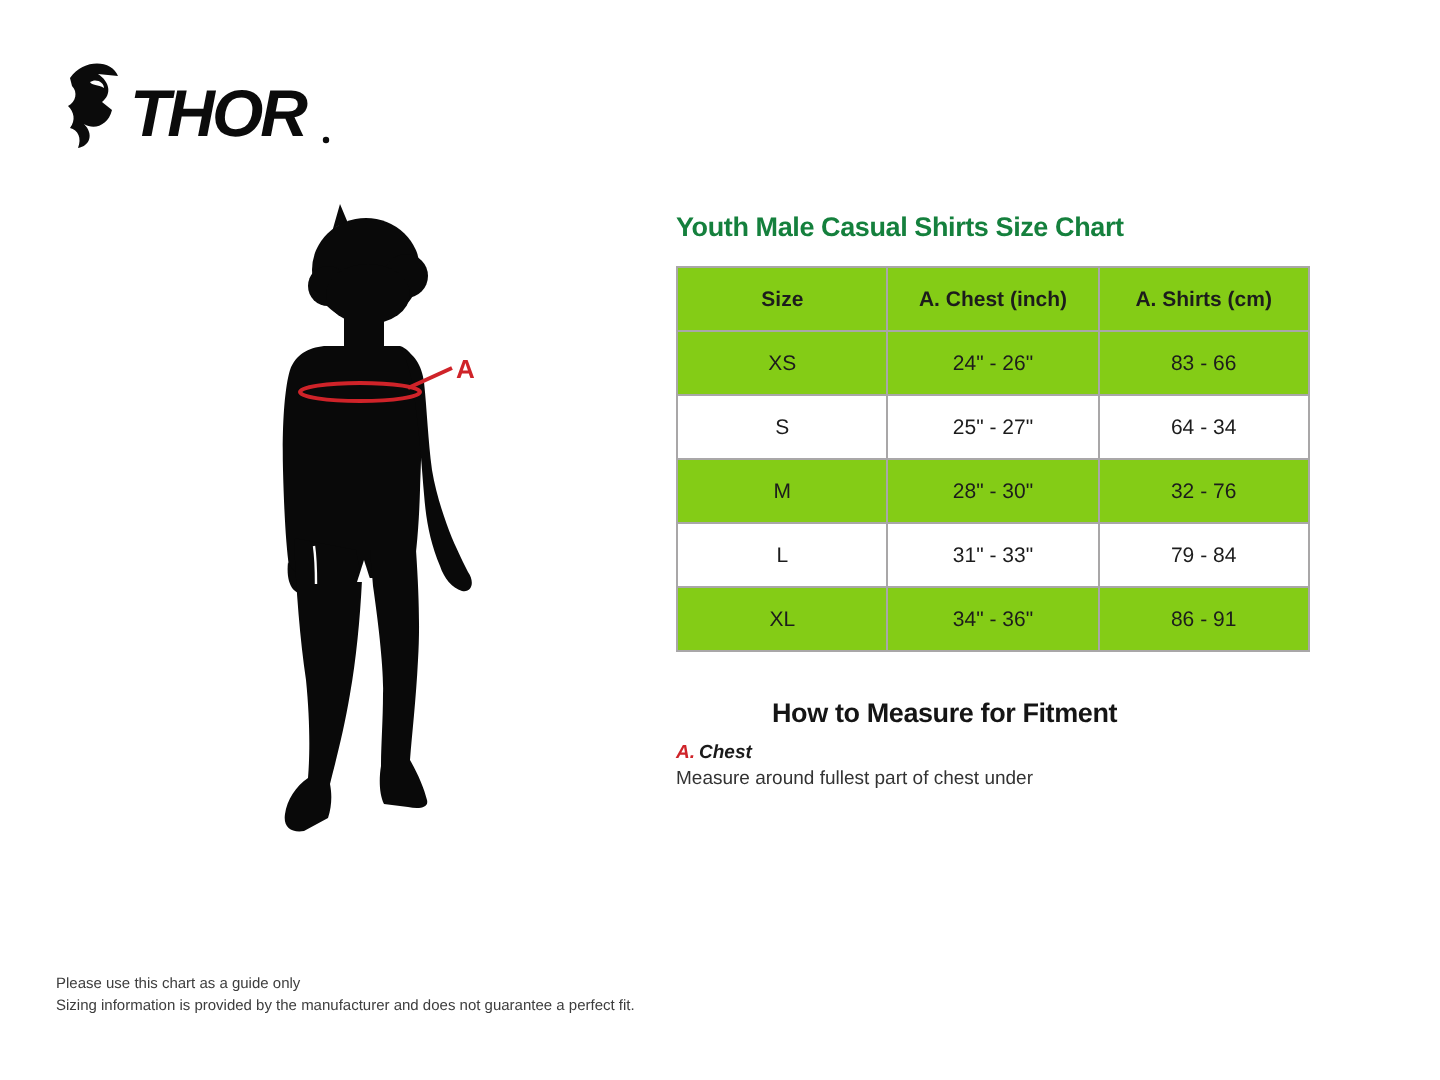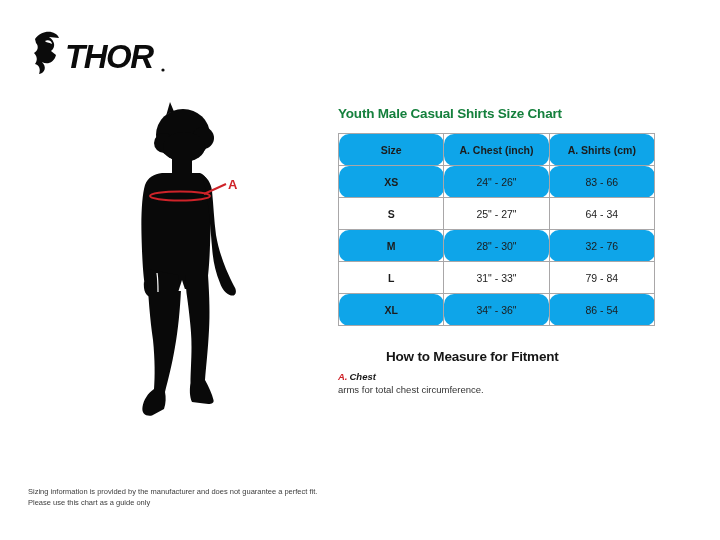--- a/index.html
+++ b/index.html
@@ -29,23 +29,23 @@
     position: absolute; left: 338px; top: 133px; width: 317px;
     border-collapse: collapse; table-layout: fixed;
   }
   #size-table td, #size-table th {
     border: 1px solid #a9a7a8;
     height: 32px;
     text-align: center; vertical-align: middle;
     font-size: 10.5px; font-weight: normal; color: #1c1c1c;
     background: #ffffff;
   }
-  #size-table tr.shaded td, #size-table tr.shaded th { background: #0ea5e9; border-radius: 10px; }
+  #size-table tr.shaded td, #size-table tr.shaded th { background: #84cc16; }
   #size-table th { font-weight: bold; }
-  #size-table td.size-col { font-weight: bold; }
+  #size-table td.size-col { font-weight: normal; }
 
   #measure-heading {
     left: 338px; top: 349px;
     font-size: 13.5px; font-weight: bold; color: #151515;
     letter-spacing: -0.2px;
     padding-left: 48px;
   }
   #measure-item { left: 338px; top: 371px; font-size: 9.5px; font-weight: bold; font-style: italic; }
   #measure-item .red { color: #cf2329; margin-right: 2px; }
   #measure-desc {
@@ -166,31 +166,31 @@
       <td>32 - 76</td>
     </tr>
     <tr>
       <td class="size-col">L</td>
       <td>31" - 33"</td>
       <td>79 - 84</td>
     </tr>
     <tr class="shaded">
       <td class="size-col">XL</td>
       <td>34" - 36"</td>
-      <td>86 - 54</td>
+      <td>86 - 91</td>
     </tr>
   </tbody>
 </table>
 
 <div id="measure-heading" class="abs">How to Measure for Fitment</div>
 
 <div id="measure-item" class="abs">
   <span class="red">A.</span><span>Chest</span>
 </div>
 
 <div id="measure-desc" class="abs">
-  <div>arms for total chest circumference.</div>
+  <div>Measure around fullest part of chest under</div>
 </div>
 
 <div id="footnote" class="abs">
+  <div>Please use this chart as a guide only</div>
   <div>Sizing information is provided by the manufacturer and does not guarantee a perfect fit.</div>
-  <div>Please use this chart as a guide only</div>
 </div>
 
 </body></html>

